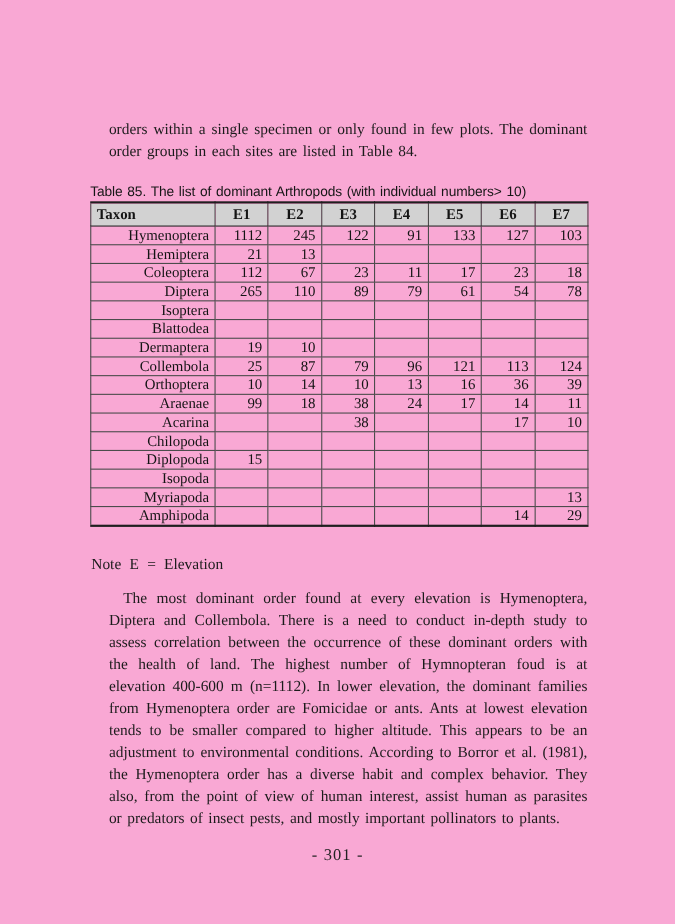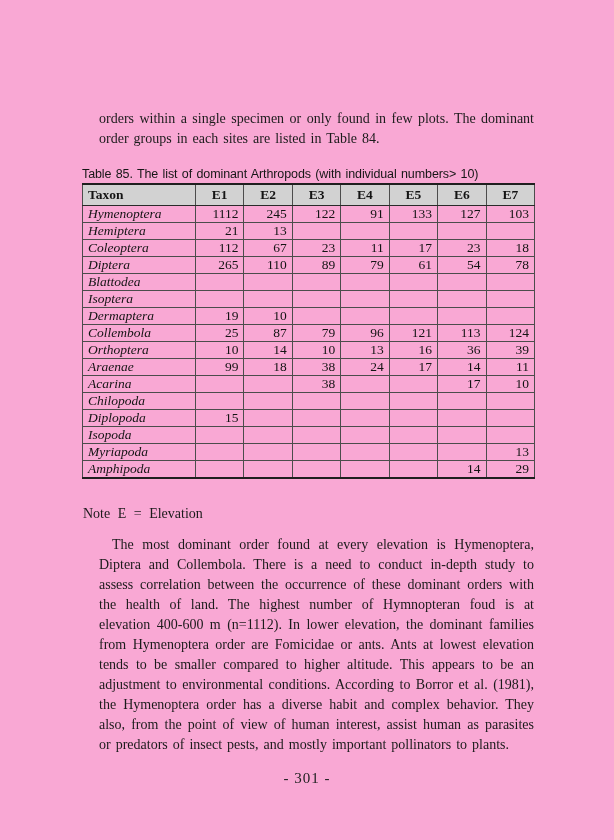--- a/index.html
+++ b/index.html
@@ -53,21 +53,21 @@
     height: 20px;
     line-height: 20px;
     text-align: center;
     border-bottom: 1.5px solid #2a2a2a;
   }
   table.data-table thead th.taxon { text-align: left; }
   table.data-table tbody td {
     height: 16px;
     line-height: 16px;
   }
-  table.data-table tbody td.taxon { text-align: left; font-style: italic; }
+  table.data-table tbody td.taxon { text-align: right; }
   table.data-table tbody td.num { text-align: right; }
   .table-note {
     position: absolute;
     left: 83px; top: 492px;
     font-size: 14px;
     word-spacing: 4px;
   }
   .main-para {
     position: absolute;
     left: 99px; top: 521px; width: 435px;
@@ -145,31 +145,31 @@
           <td class="taxon">Diptera</td>
           <td class="num">265</td>
           <td class="num">110</td>
           <td class="num">89</td>
           <td class="num">79</td>
           <td class="num">61</td>
           <td class="num">54</td>
           <td class="num">78</td>
         </tr>
         <tr>
+          <td class="taxon">Isoptera</td>
+          <td class="num"></td>
+          <td class="num"></td>
+          <td class="num"></td>
+          <td class="num"></td>
+          <td class="num"></td>
+          <td class="num"></td>
+          <td class="num"></td>
+        </tr>
+        <tr>
           <td class="taxon">Blattodea</td>
-          <td class="num"></td>
-          <td class="num"></td>
-          <td class="num"></td>
-          <td class="num"></td>
-          <td class="num"></td>
-          <td class="num"></td>
-          <td class="num"></td>
-        </tr>
-        <tr>
-          <td class="taxon">Isoptera</td>
           <td class="num"></td>
           <td class="num"></td>
           <td class="num"></td>
           <td class="num"></td>
           <td class="num"></td>
           <td class="num"></td>
           <td class="num"></td>
         </tr>
         <tr>
           <td class="taxon">Dermaptera</td>

